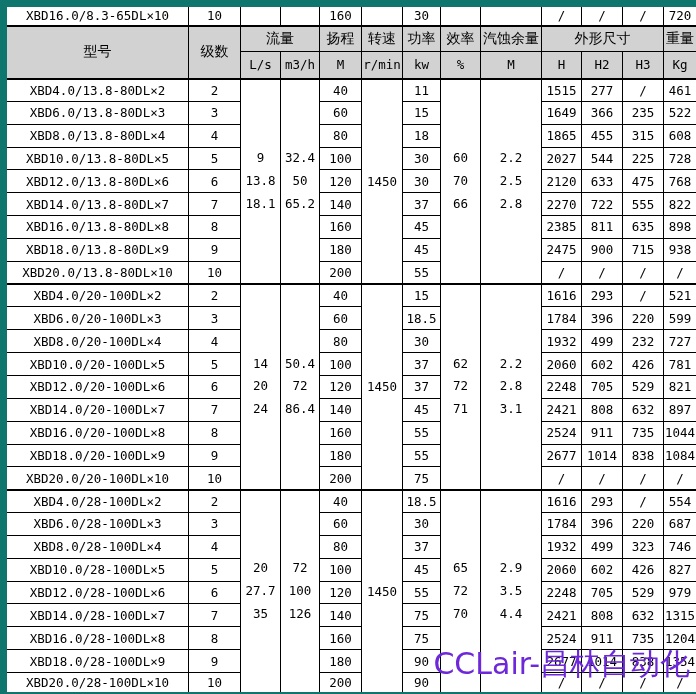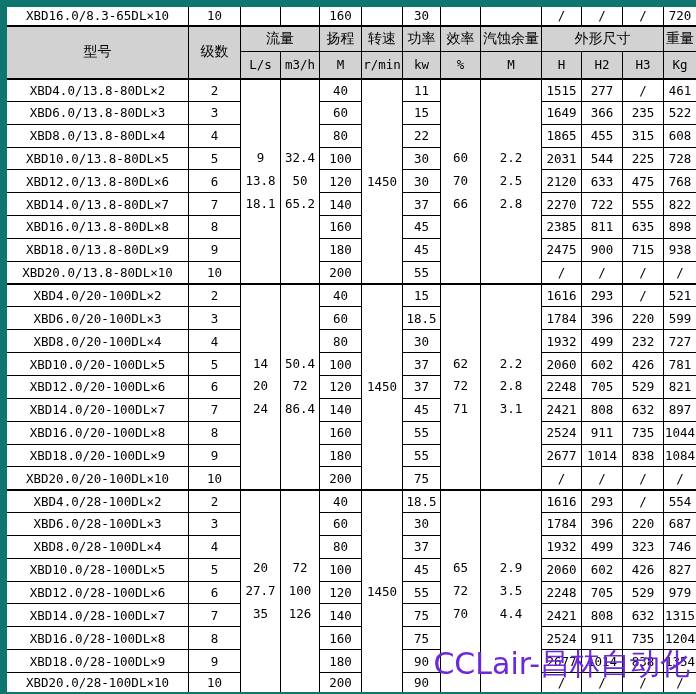--- a/index.html
+++ b/index.html
@@ -161,32 +161,32 @@
         <td>15</td>
         <td>1649</td>
         <td>366</td>
         <td>235</td>
         <td>522</td>
       </tr>
       <tr class="data">
         <td>XBD8.0/13.8-80DL×4</td>
         <td>4</td>
         <td>80</td>
-        <td>22</td>
+        <td>18</td>
         <td>1865</td>
         <td>455</td>
         <td>315</td>
         <td>608</td>
       </tr>
       <tr class="data">
         <td>XBD10.0/13.8-80DL×5</td>
         <td>5</td>
         <td>100</td>
         <td>30</td>
-        <td>2031</td>
+        <td>2027</td>
         <td>544</td>
         <td>225</td>
         <td>728</td>
       </tr>
       <tr class="data">
         <td>XBD12.0/13.8-80DL×6</td>
         <td>6</td>
         <td>120</td>
         <td>30</td>
         <td>2120</td>

